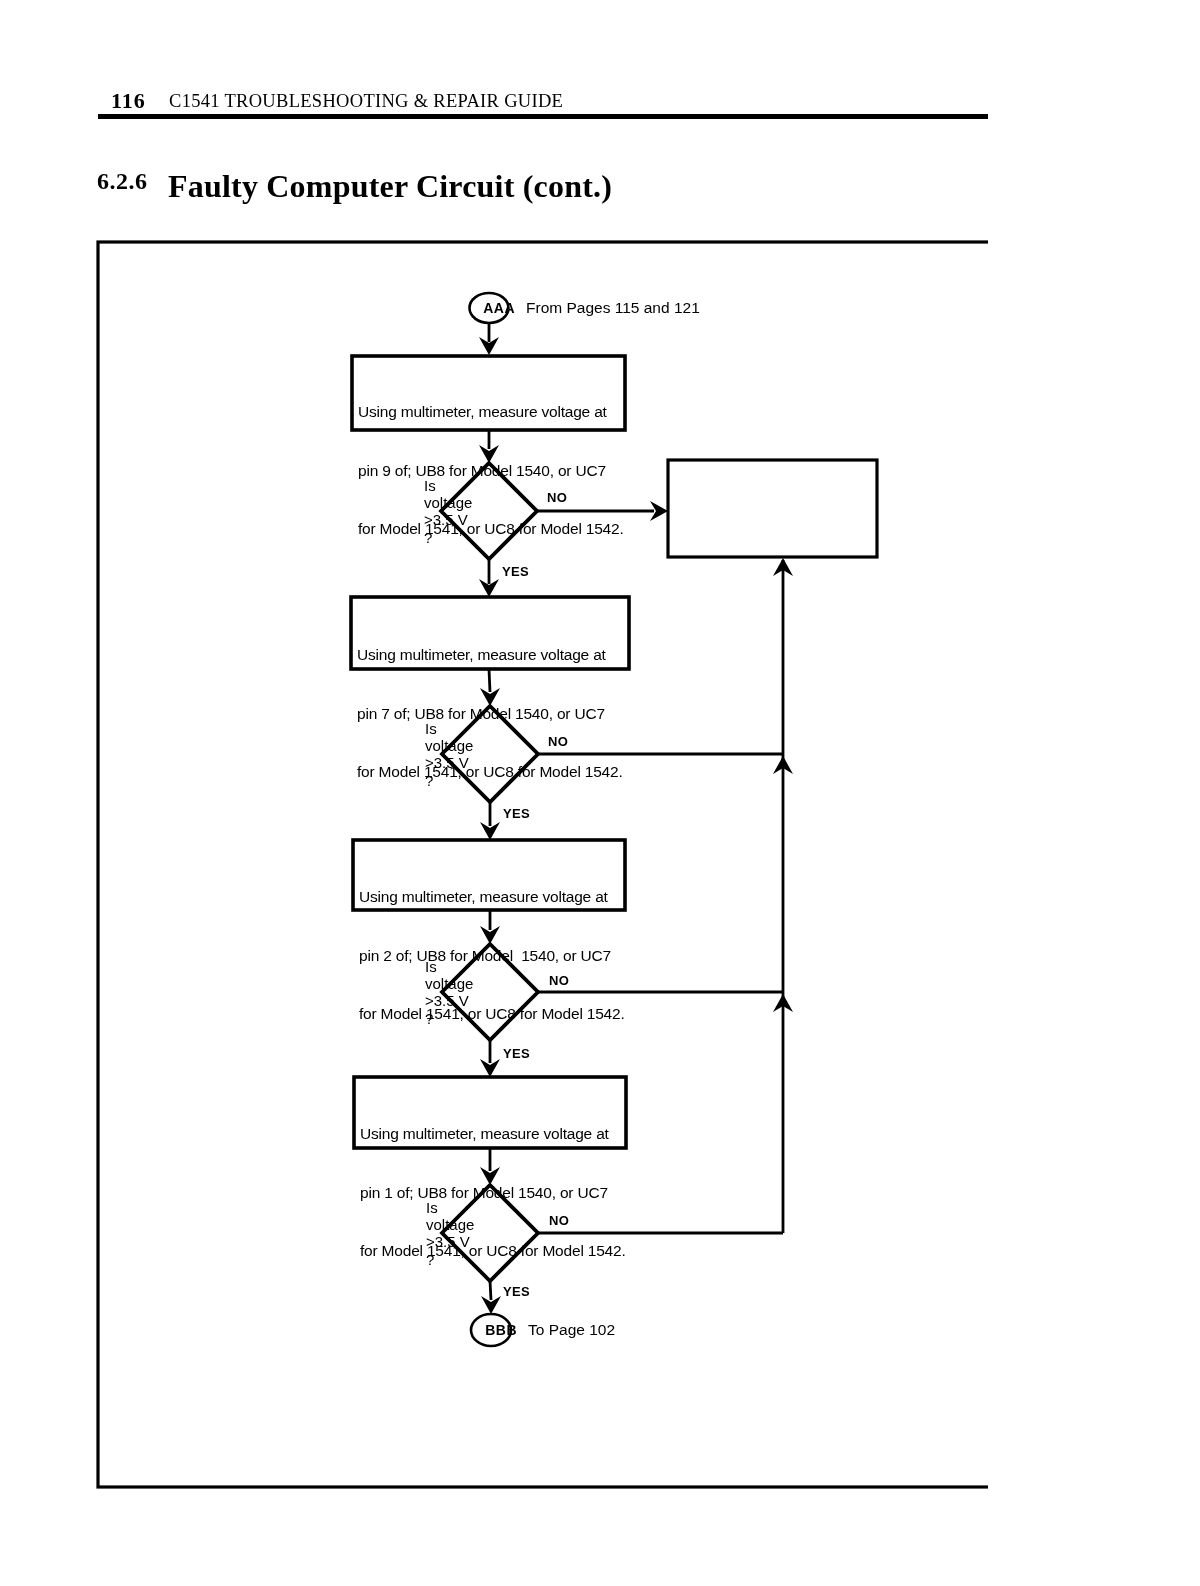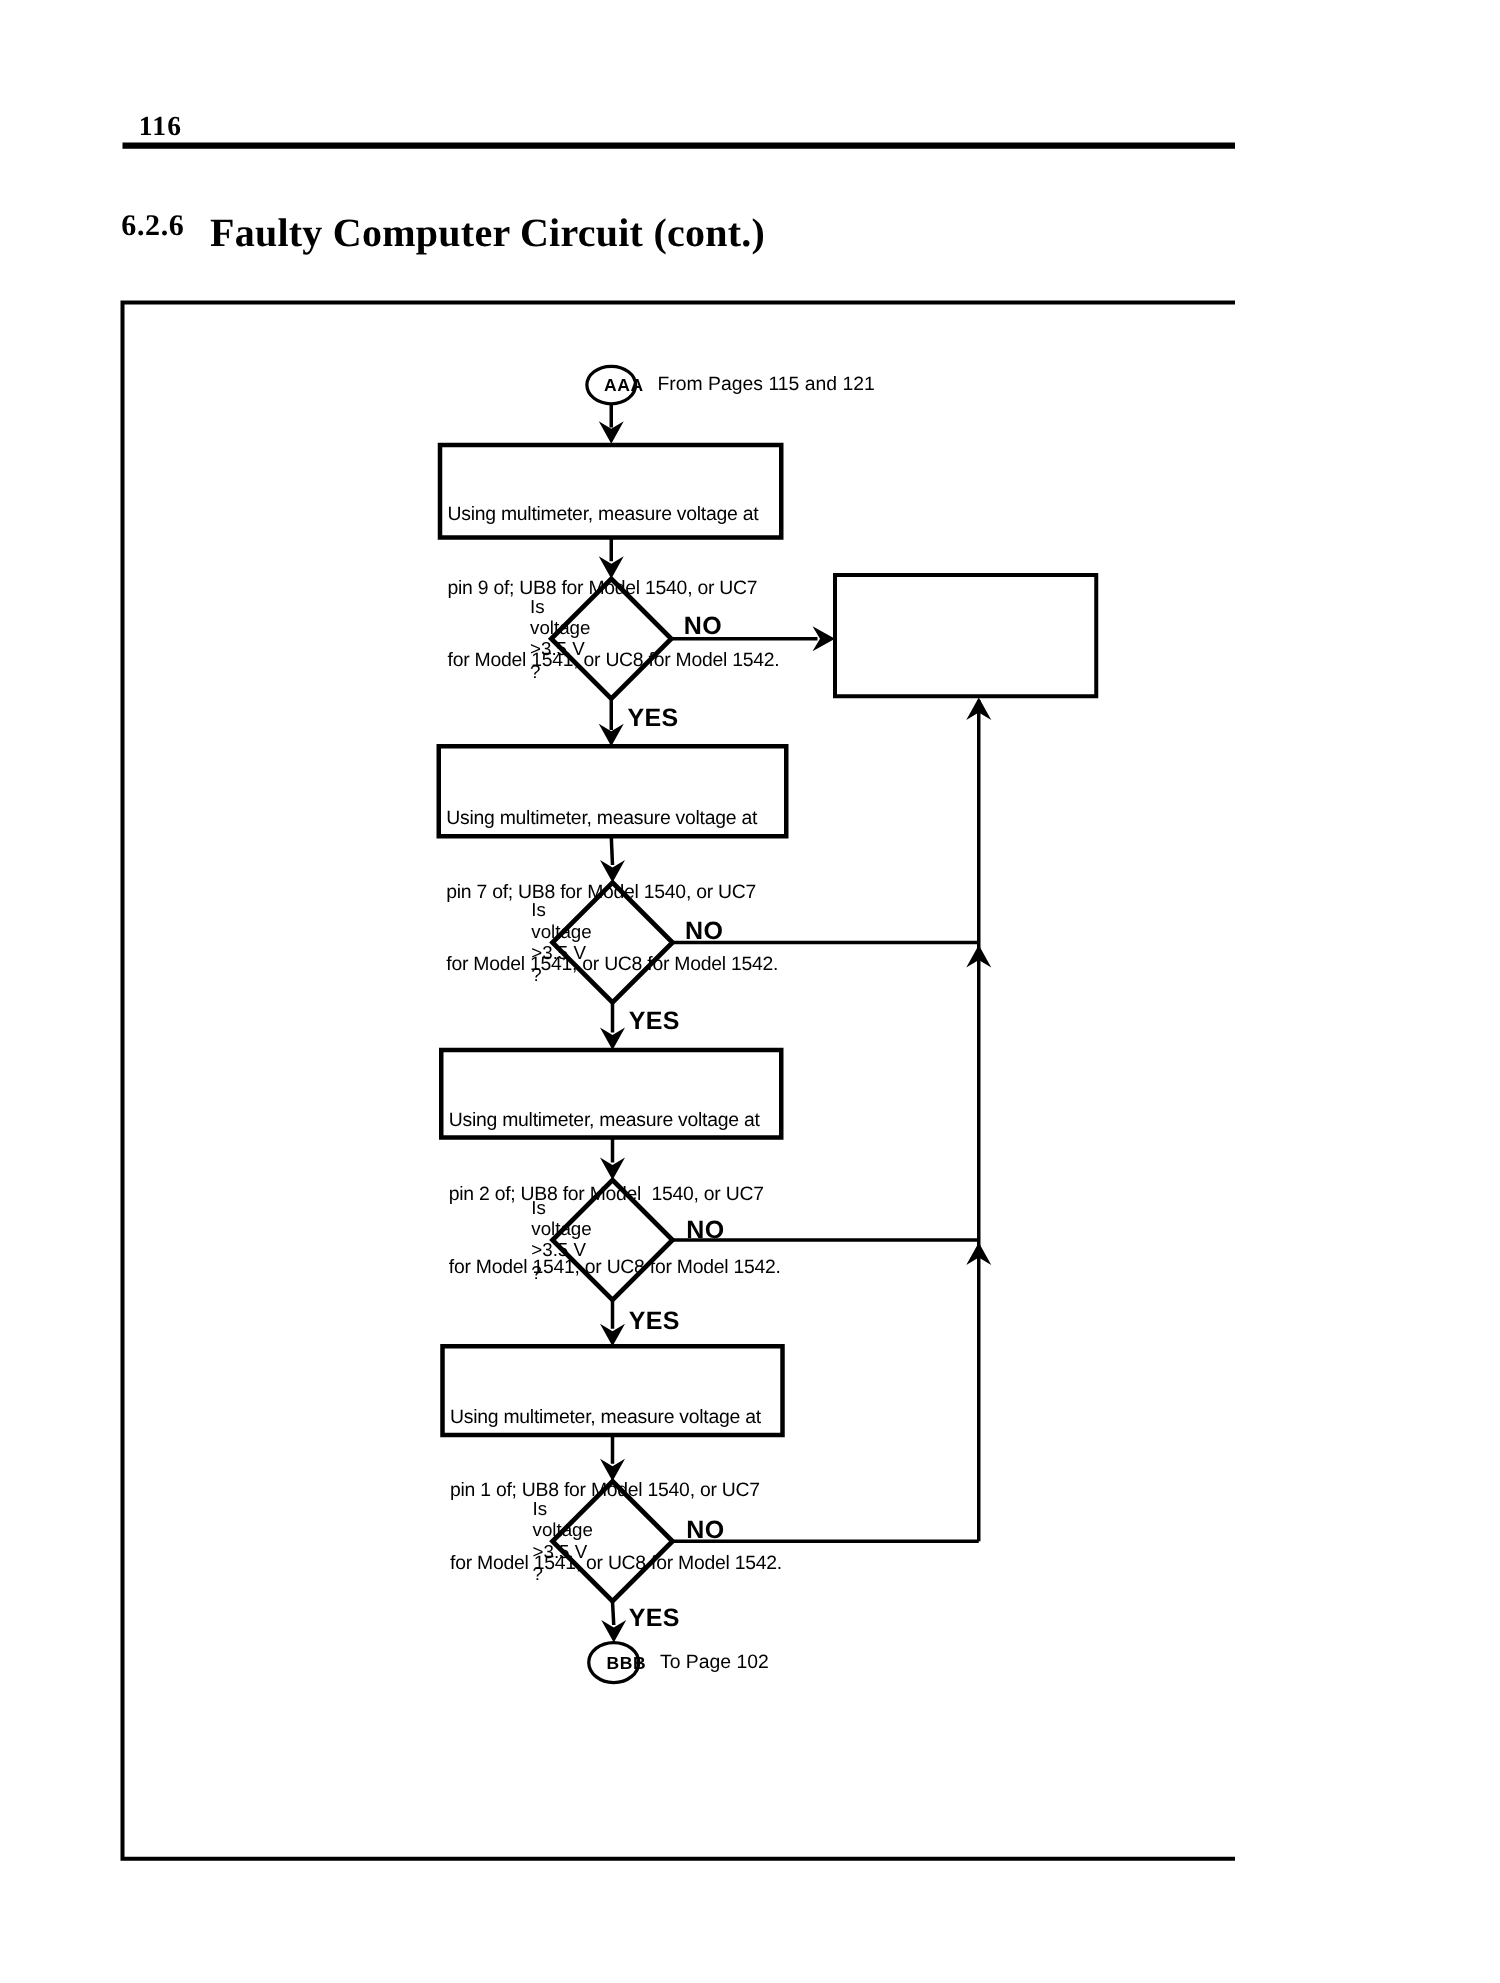--- a/index.html
+++ b/index.html
@@ -31,30 +31,31 @@
   }
   .section-title {
     left: 168px; top: 168px;
     font-size: 32px; font-weight: bold; letter-spacing: 0.2px;
   }
   svg.chart { left: 0; top: 0; }
   .fc-text { font-size: 15.5px; letter-spacing: -0.2px; white-space: pre; line-height: 19px; }
   .pbox-text  { line-height: 19.5px; }
   .fault-text { line-height: 18.8px; }
   .dec-text { line-height: 17.2px; font-size: 15px; width: 130px; }
-  .lbl { font-weight: bold; font-size: 20px; letter-spacing: 0.3px; white-space: pre; }
+  .lbl { font-weight: bold; font-size: 13px; letter-spacing: 0.3px; white-space: pre; }
   .conn-label { font-weight: bold; font-size: 14px; letter-spacing: 0.5px; text-align: right; width: 52px; }
   .note { font-size: 15.5px; white-space: pre; }
 </style>
 </head>
 <body>
 
 <div class="page">
 
   <div class="abs serif page-number">116</div>
+  <div class="abs serif header-title">C1541 TROUBLESHOOTING &amp; REPAIR GUIDE</div>
   <div class="abs header-rule"></div>
   <div class="abs serif section-number">6.2.6</div>
   <div class="abs serif section-title">Faulty Computer Circuit (cont.)</div>
 
   <svg class="abs chart" width="1200" height="1586" viewBox="0 0 1200 1586" fill="none" stroke="#000">
 
     <rect x="98" y="242" width="1005" height="1245" stroke-width="3.2"></rect>
 
     <ellipse cx="489" cy="308" rx="19.5" ry="15" stroke-width="2.6"></ellipse>
     <ellipse cx="491" cy="1330" rx="20" ry="16" stroke-width="2.6"></ellipse>

